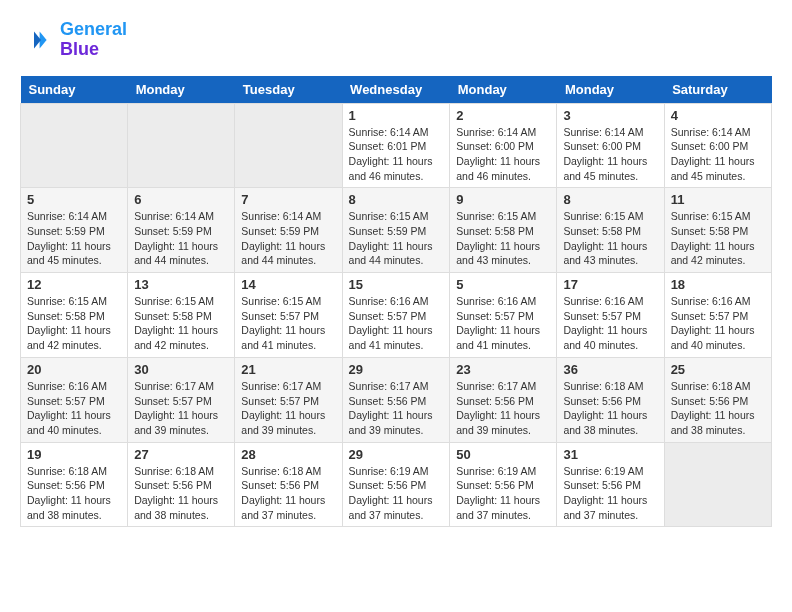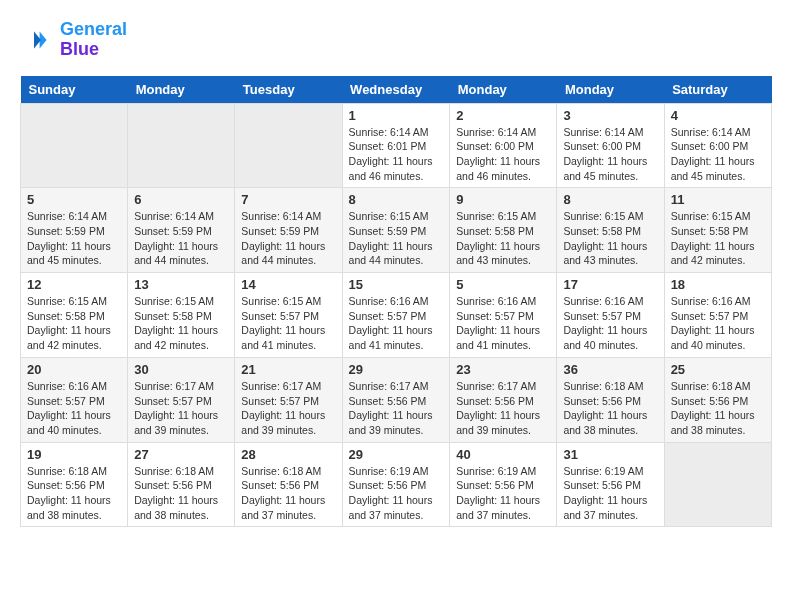--- a/index.html
+++ b/index.html
@@ -335,21 +335,21 @@
 and 37 minutes.</div>
         </td>
         <td>
           <span class="day-num">29</span>
           <div class="day-info" style="white-space: pre-line;">Sunrise: 6:19 AM
 Sunset: 5:56 PM
 Daylight: 11 hours
 and 37 minutes.</div>
         </td>
         <td>
-          <span class="day-num">40</span>
+          <span class="day-num">50</span>
           <div class="day-info" style="white-space: pre-line;">Sunrise: 6:19 AM
 Sunset: 5:56 PM
 Daylight: 11 hours
 and 37 minutes.</div>
         </td>
         <td>
           <span class="day-num">31</span>
           <div class="day-info" style="white-space: pre-line;">Sunrise: 6:19 AM
 Sunset: 5:56 PM
 Daylight: 11 hours

